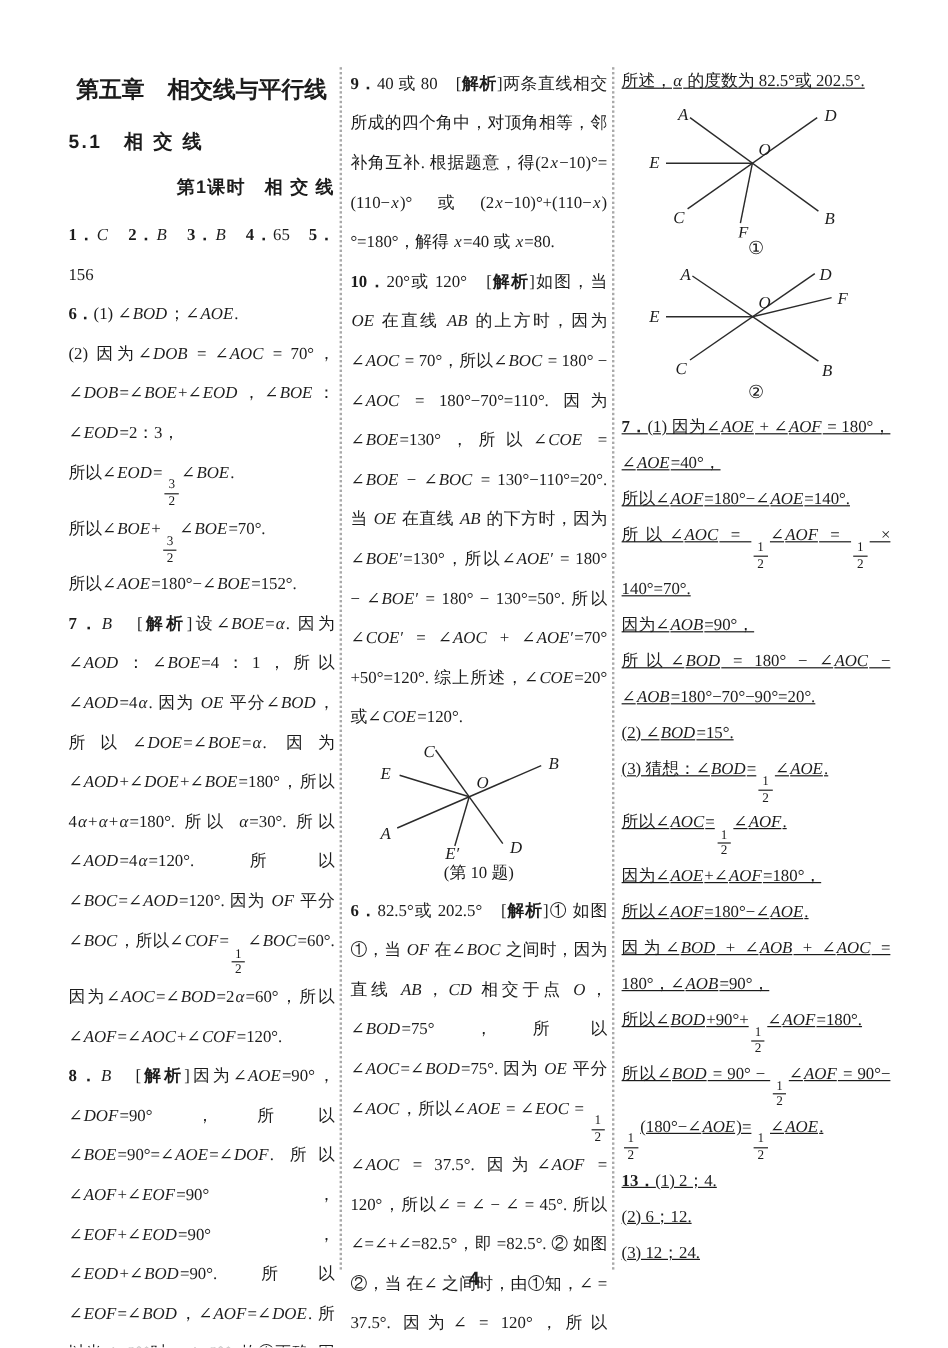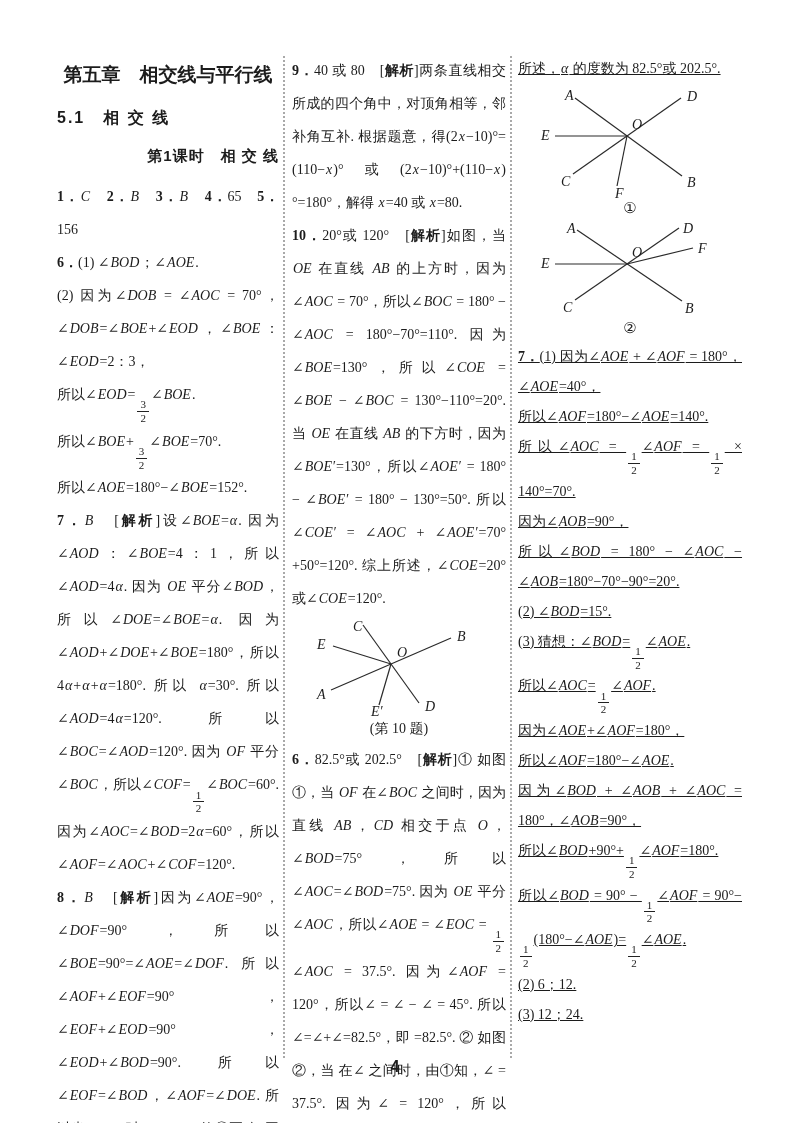--- a/index.html
+++ b/index.html
@@ -177,19 +177,20 @@
         <p class="line">所以∠<i class="m">BOD</i> = 90° − <span class="frac">
             <span class="fn">1</span>
             <span class="fd">2</span>
           </span>∠<i class="m">AOF</i> = 90°−<span class="frac">
             <span class="fn">1</span>
             <span class="fd">2</span>
           </span>(180°−∠<i class="m">AOE</i>)=<span class="frac">
             <span class="fn">1</span>
             <span class="fd">2</span>
           </span>∠<i class="m">AOE</i>.</p>
+        <p class="line"><b>13．</b>(1) 2；4.</p>
         <p class="line">(2) 6；12.</p>
         <p class="line">(3) 12；24.</p>
       </div>
   </div>
 
   <div class="page-number">4</div>
 </div>
 
 </body></html>

